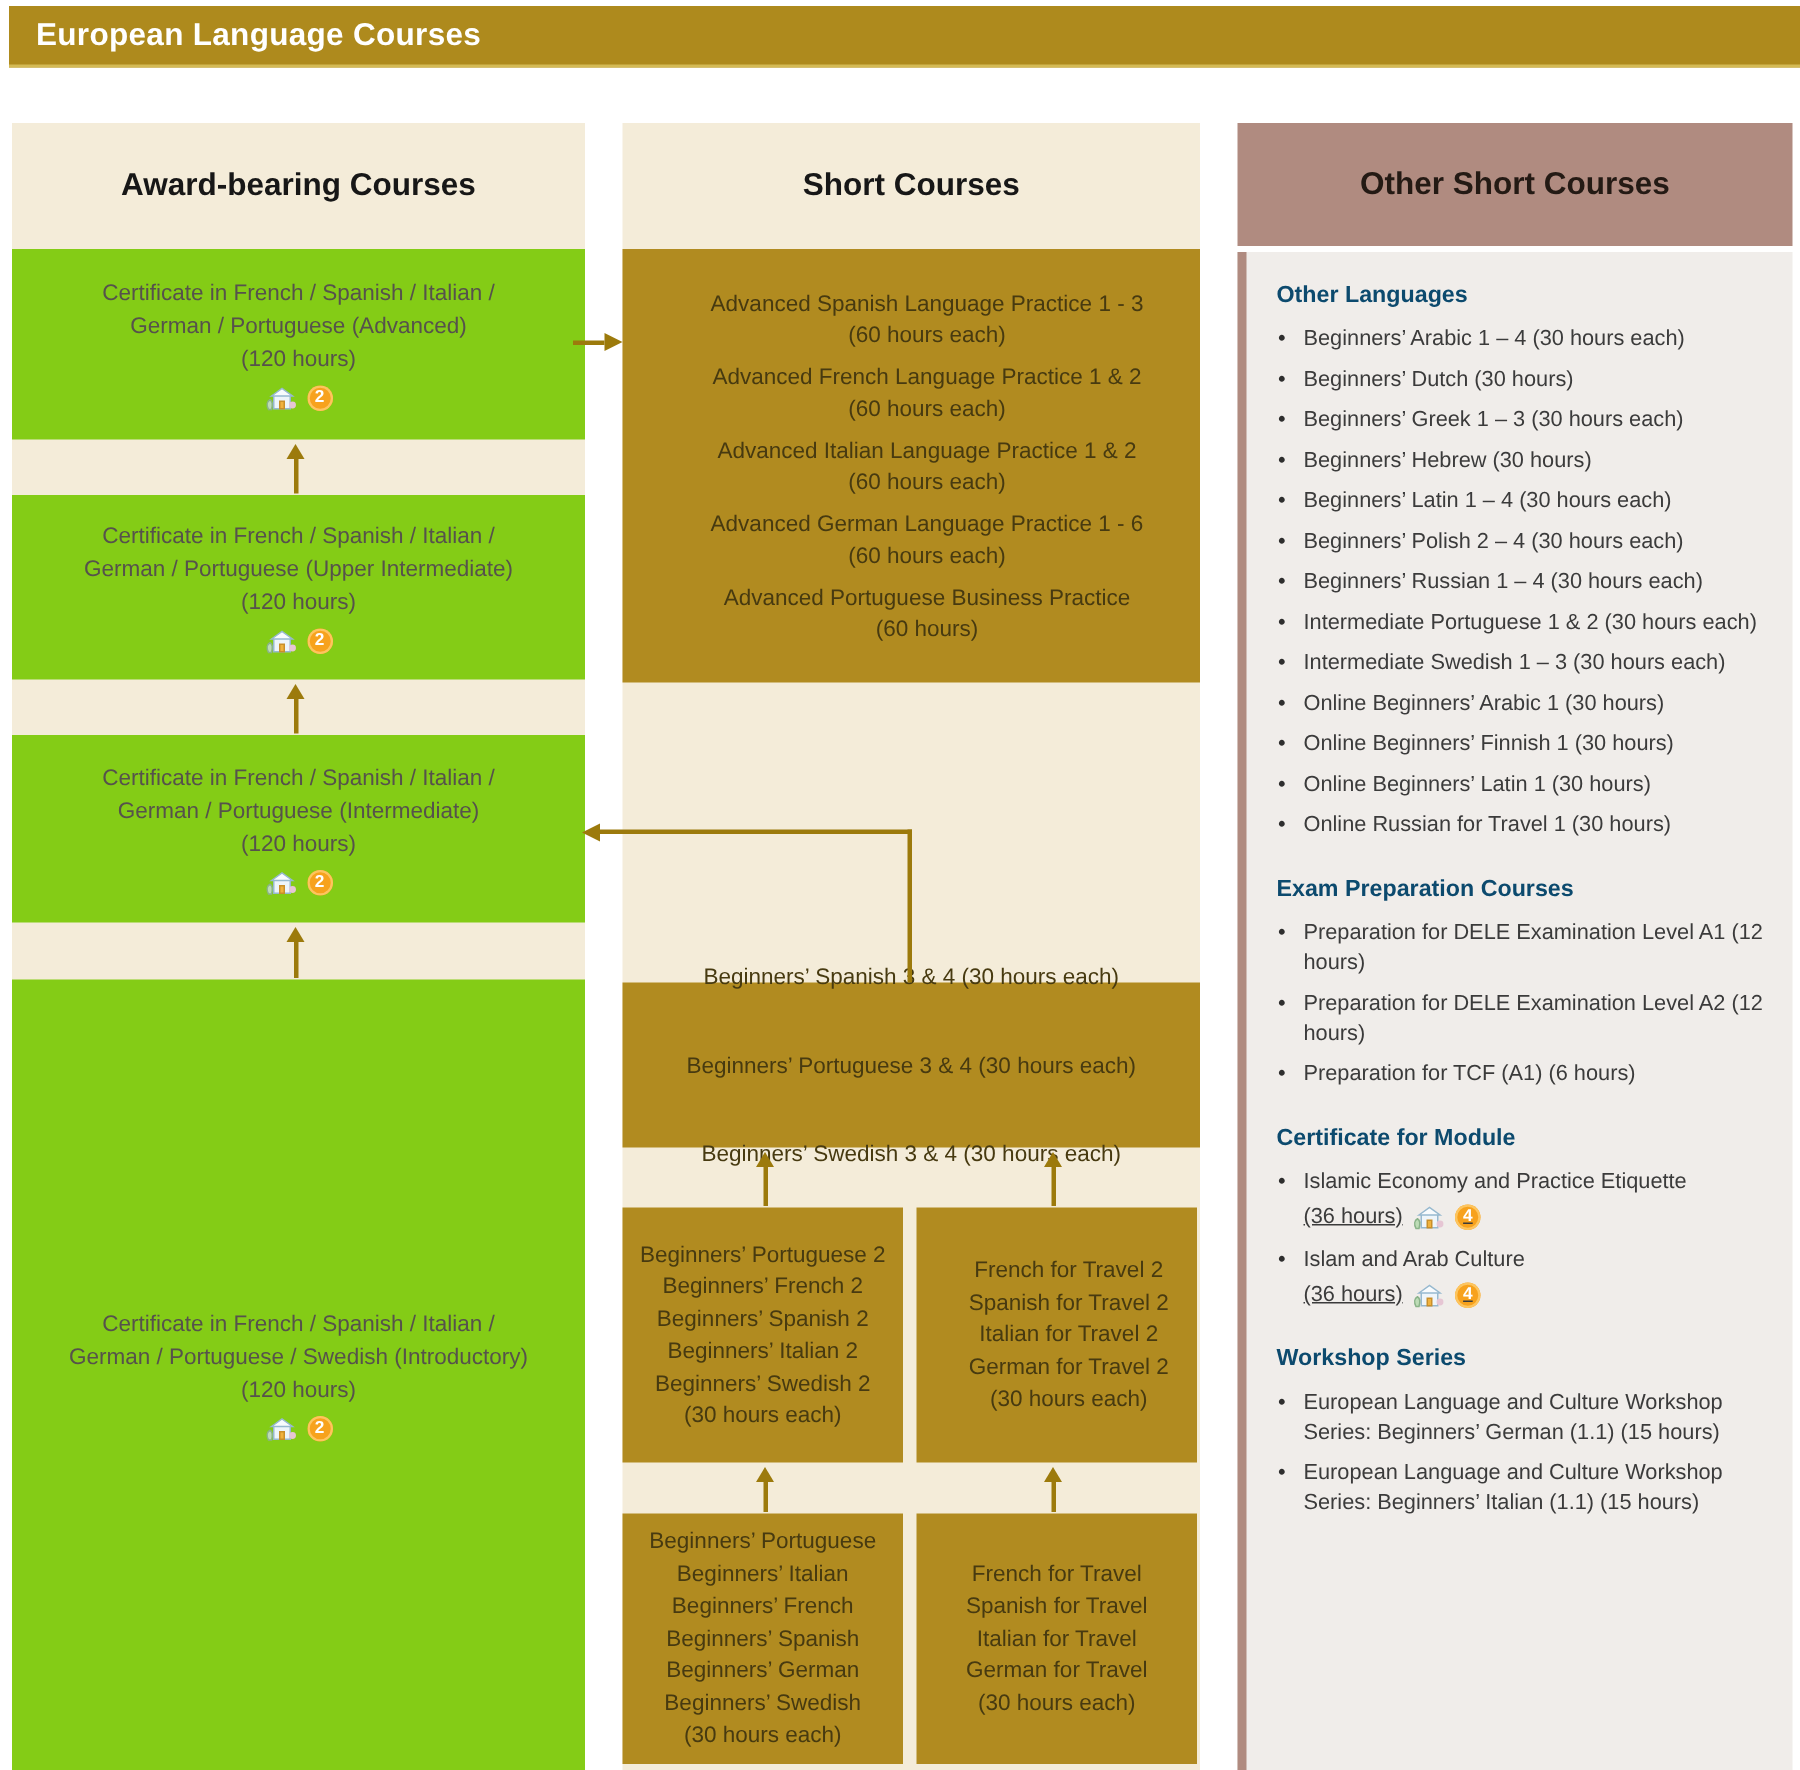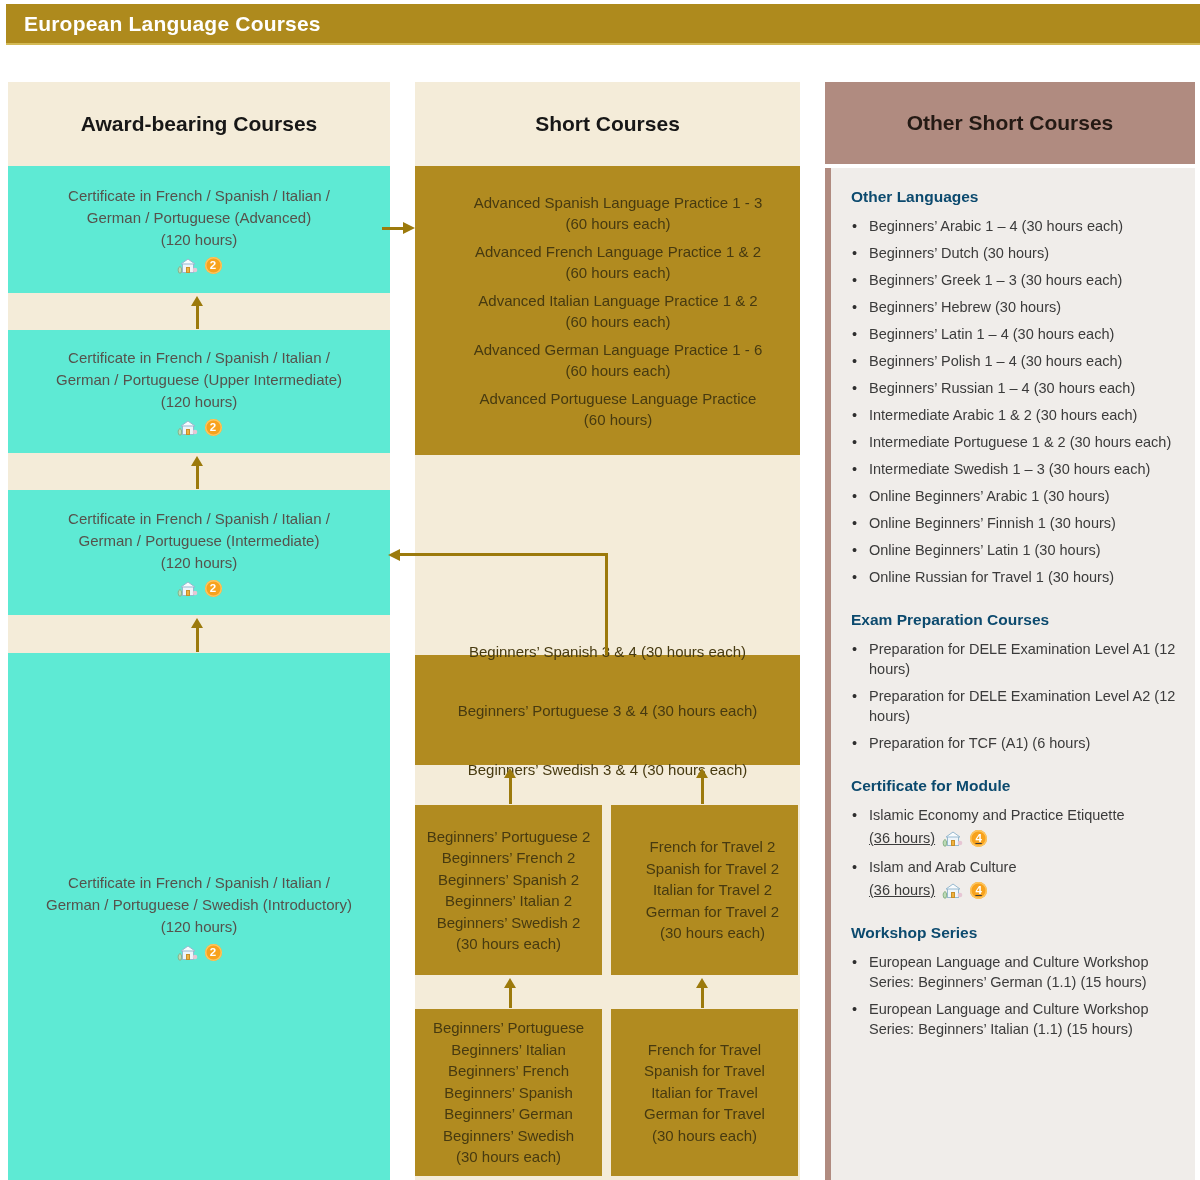--- a/index.html
+++ b/index.html
@@ -10,21 +10,21 @@
   .title-bar { position:absolute; left:6px; top:4px; right:0; height:41px;
     background:#ae8a1d; border-bottom:2px solid #d4ba55; display:flex; align-items:center; }
   .title-bar span { color:#ffffff; font-size:21px; font-weight:bold; padding-left:18px; letter-spacing:.2px; }
 
   
   .panel-cream { position:absolute; background:#f4ecd9; }
   .col-header { position:absolute; display:flex; align-items:center; justify-content:center;
     font-size:21px; font-weight:bold; color:#171717; }
 
   
-  .cert-box { position:absolute; left:8px; width:382px; background:#5eead4;
+  .cert-box { position:absolute; left:8px; width:382px; background:#84cc16;
     display:flex; flex-direction:column; justify-content:center; align-items:center;
     text-align:center; color:#56524c; font-size:15px; line-height:22px; }
   .icon-row { display:flex; align-items:center; gap:7px; margin-top:5px; height:18px; }
 
   
   .badge { display:inline-flex; width:17px; height:17px; border-radius:50%;
     background:#f7a21d; box-shadow:inset 0 0 0 1.5px #fdc55f; color:#fff;
     font-size:11.5px; font-weight:bold; align-items:center; justify-content:center; flex:0 0 auto; }
 
   
@@ -163,21 +163,21 @@
     </div>
     <div class="course-pair">
       <div>Advanced Italian Language Practice 1 &amp; 2</div>
       <div>(60 hours each)</div>
     </div>
     <div class="course-pair">
       <div>Advanced German Language Practice 1 - 6</div>
       <div>(60 hours each)</div>
     </div>
     <div class="course-pair">
-      <div>Advanced Portuguese Language Practice</div>
+      <div>Advanced Portuguese Business Practice</div>
       <div>(60 hours)</div>
     </div>
   </div>
 
   <div class="gold-box lines-27" style="left:415px; top:655px; width:385px; height:110px;gap:32px;">
     <div class="line">Beginners’ Spanish 3 &amp; 4  (30 hours each)</div>
     <div class="line">Beginners’ Portuguese 3 &amp; 4  (30 hours each)</div>
     <div class="line">Beginners’ Swedish 3 &amp; 4 (30 hours each)</div>
   </div>
 
@@ -249,23 +249,22 @@
   </div>
 
   <div class="other-body">
     <div class="section-heading">Other Languages</div>
     <ul>
       <li class="bullet-item">Beginners’ Arabic 1 – 4 (30 hours each)</li>
       <li class="bullet-item">Beginners’ Dutch (30 hours)</li>
       <li class="bullet-item">Beginners’ Greek 1 – 3 (30 hours each)</li>
       <li class="bullet-item">Beginners’ Hebrew (30 hours)</li>
       <li class="bullet-item">Beginners’ Latin 1 – 4 (30 hours each)</li>
-      <li class="bullet-item">Beginners’ Polish 1 – 4 (30 hours each)</li>
+      <li class="bullet-item">Beginners’ Polish 2 – 4 (30 hours each)</li>
       <li class="bullet-item">Beginners’ Russian 1 – 4 (30 hours each)</li>
-      <li class="bullet-item">Intermediate Arabic 1 &amp; 2 (30 hours each)</li>
       <li class="bullet-item">Intermediate Portuguese 1 &amp; 2 (30 hours each)</li>
       <li class="bullet-item">Intermediate Swedish 1 – 3 (30 hours each)</li>
       <li class="bullet-item">Online Beginners’ Arabic 1 (30 hours)</li>
       <li class="bullet-item">Online Beginners’ Finnish 1 (30 hours)</li>
       <li class="bullet-item">Online Beginners’ Latin 1 (30 hours)</li>
       <li class="bullet-item">Online Russian for Travel 1 (30 hours)</li>
     </ul>
 
     <div class="section-heading">Exam Preparation Courses</div>
     <ul>

